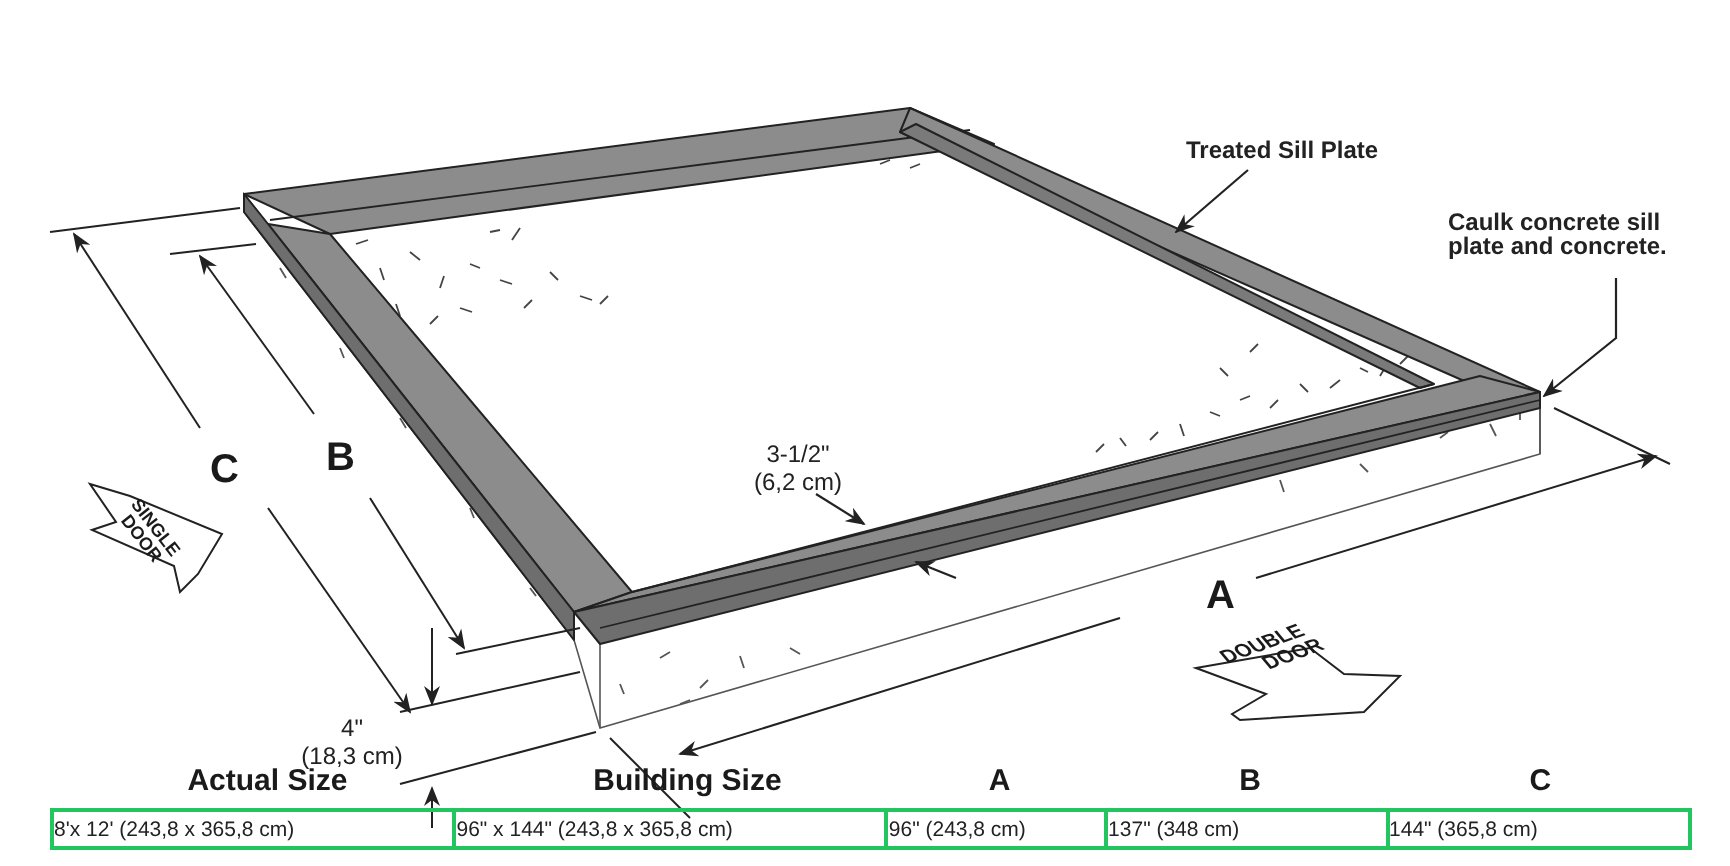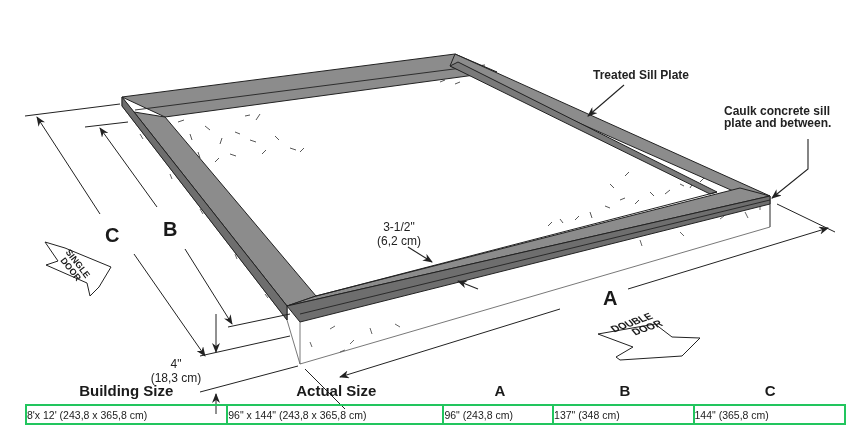--- a/index.html
+++ b/index.html
@@ -144,21 +144,21 @@
       <polygon points="45,198 65,204 111,223 99,243 90,252 87,239 46,221 58,217" fill="#fff" stroke="#222" stroke-width="1"></polygon>
     </g>
     <g>
       <polygon points="598,290 655,280 672,293 700,294 682,312 620,316 616,313 633,303" fill="#fff" stroke="#222" stroke-width="1"></polygon>
     </g>
   </svg>
 
   
   <div class="lbl callout" style="left:593px; top:25px;">Treated Sill Plate</div>
   <div class="lbl callout" style="left:724px; top:61px;">Caulk concrete sill</div>
-  <div class="lbl callout" style="left:724px; top:73px;">plate and between.</div>
+  <div class="lbl callout" style="left:724px; top:73px;">plate and concrete.</div>
 
   <div class="lbl dimletter" style="left:105px; top:180px;">C</div>
   <div class="lbl dimletter" style="left:163px; top:174px;">B</div>
   <div class="lbl dimletter" style="left:603px; top:243px;">A</div>
 
   <div class="lbl dimtext" style="left:368px; top:176px; width:62px;">
     <div>3-1/2"</div>
     <div>(6,2 cm)</div>
   </div>
 
@@ -172,22 +172,22 @@
     <div style="position:relative; left:8px; top:-20px;">DOOR</div>
   </div>
 
   <div class="lbl" style="left:606px; top:283px; transform: rotate(-20deg) skewX(20deg); transform-origin: left top; font-weight:bold; font-size:10px; line-height:10px; text-align:center;">
     <div>DOUBLE</div>
     <div style="padding-left:18px;">DOOR</div>
   </div>
 </div>
 
 <div class="table-headers">
+  <div style="width:218px;">Actual Size</div>
   <div style="width:203px;">Building Size</div>
-  <div style="width:218px;">Actual Size</div>
   <div style="width:110px;">A</div>
   <div style="width:141px;">B</div>
   <div style="width:150px;">C</div>
 </div>
 
 <table class="size-table">
   <tbody>
       <tr>
     <td style="width:200px;">8'x 12' (243,8 x 365,8 cm)</td>
     <td style="width:215px;">96" x 144" (243,8 x 365,8 cm)</td>

